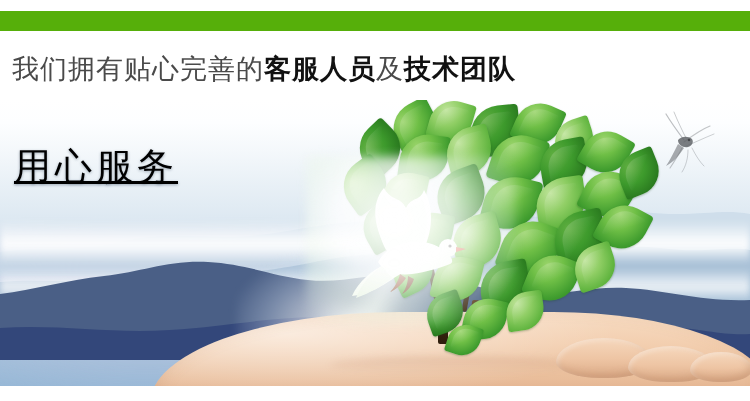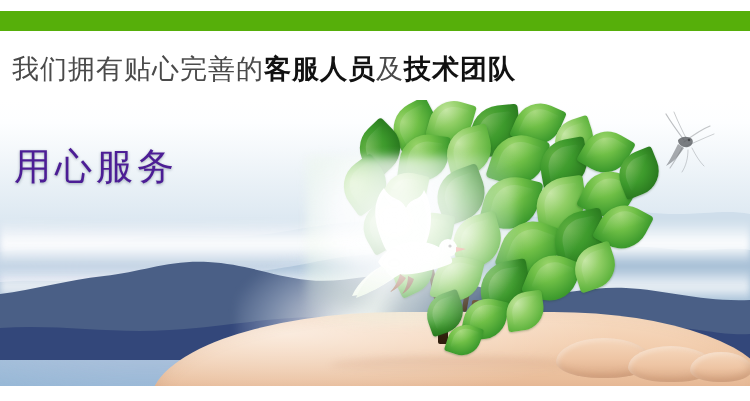--- a/index.html
+++ b/index.html
@@ -300,24 +300,25 @@
   .overlay-copy {
     position: absolute;
     left: 14px;
     top: 145px;
     z-index: 30;
   }
   .overlay-title {
     font-size: 37px;
     line-height: 44px;
     font-weight: 300;
-    color: #4c1d95;
+    color: #000000;
     letter-spacing: 4px;
     text-shadow: 0 1px 3px rgba(60,80,100,.45);
     white-space: nowrap;
+    text-decoration: underline;
   }
   .overlay-sub {
     margin-top: 5px;
     font-size: 21px;
     line-height: 26px;
     font-weight: 700;
     color: #ffffff;
     letter-spacing: 1px;
     text-shadow: 0 1px 3px rgba(50,70,95,.55);
     white-space: nowrap;

